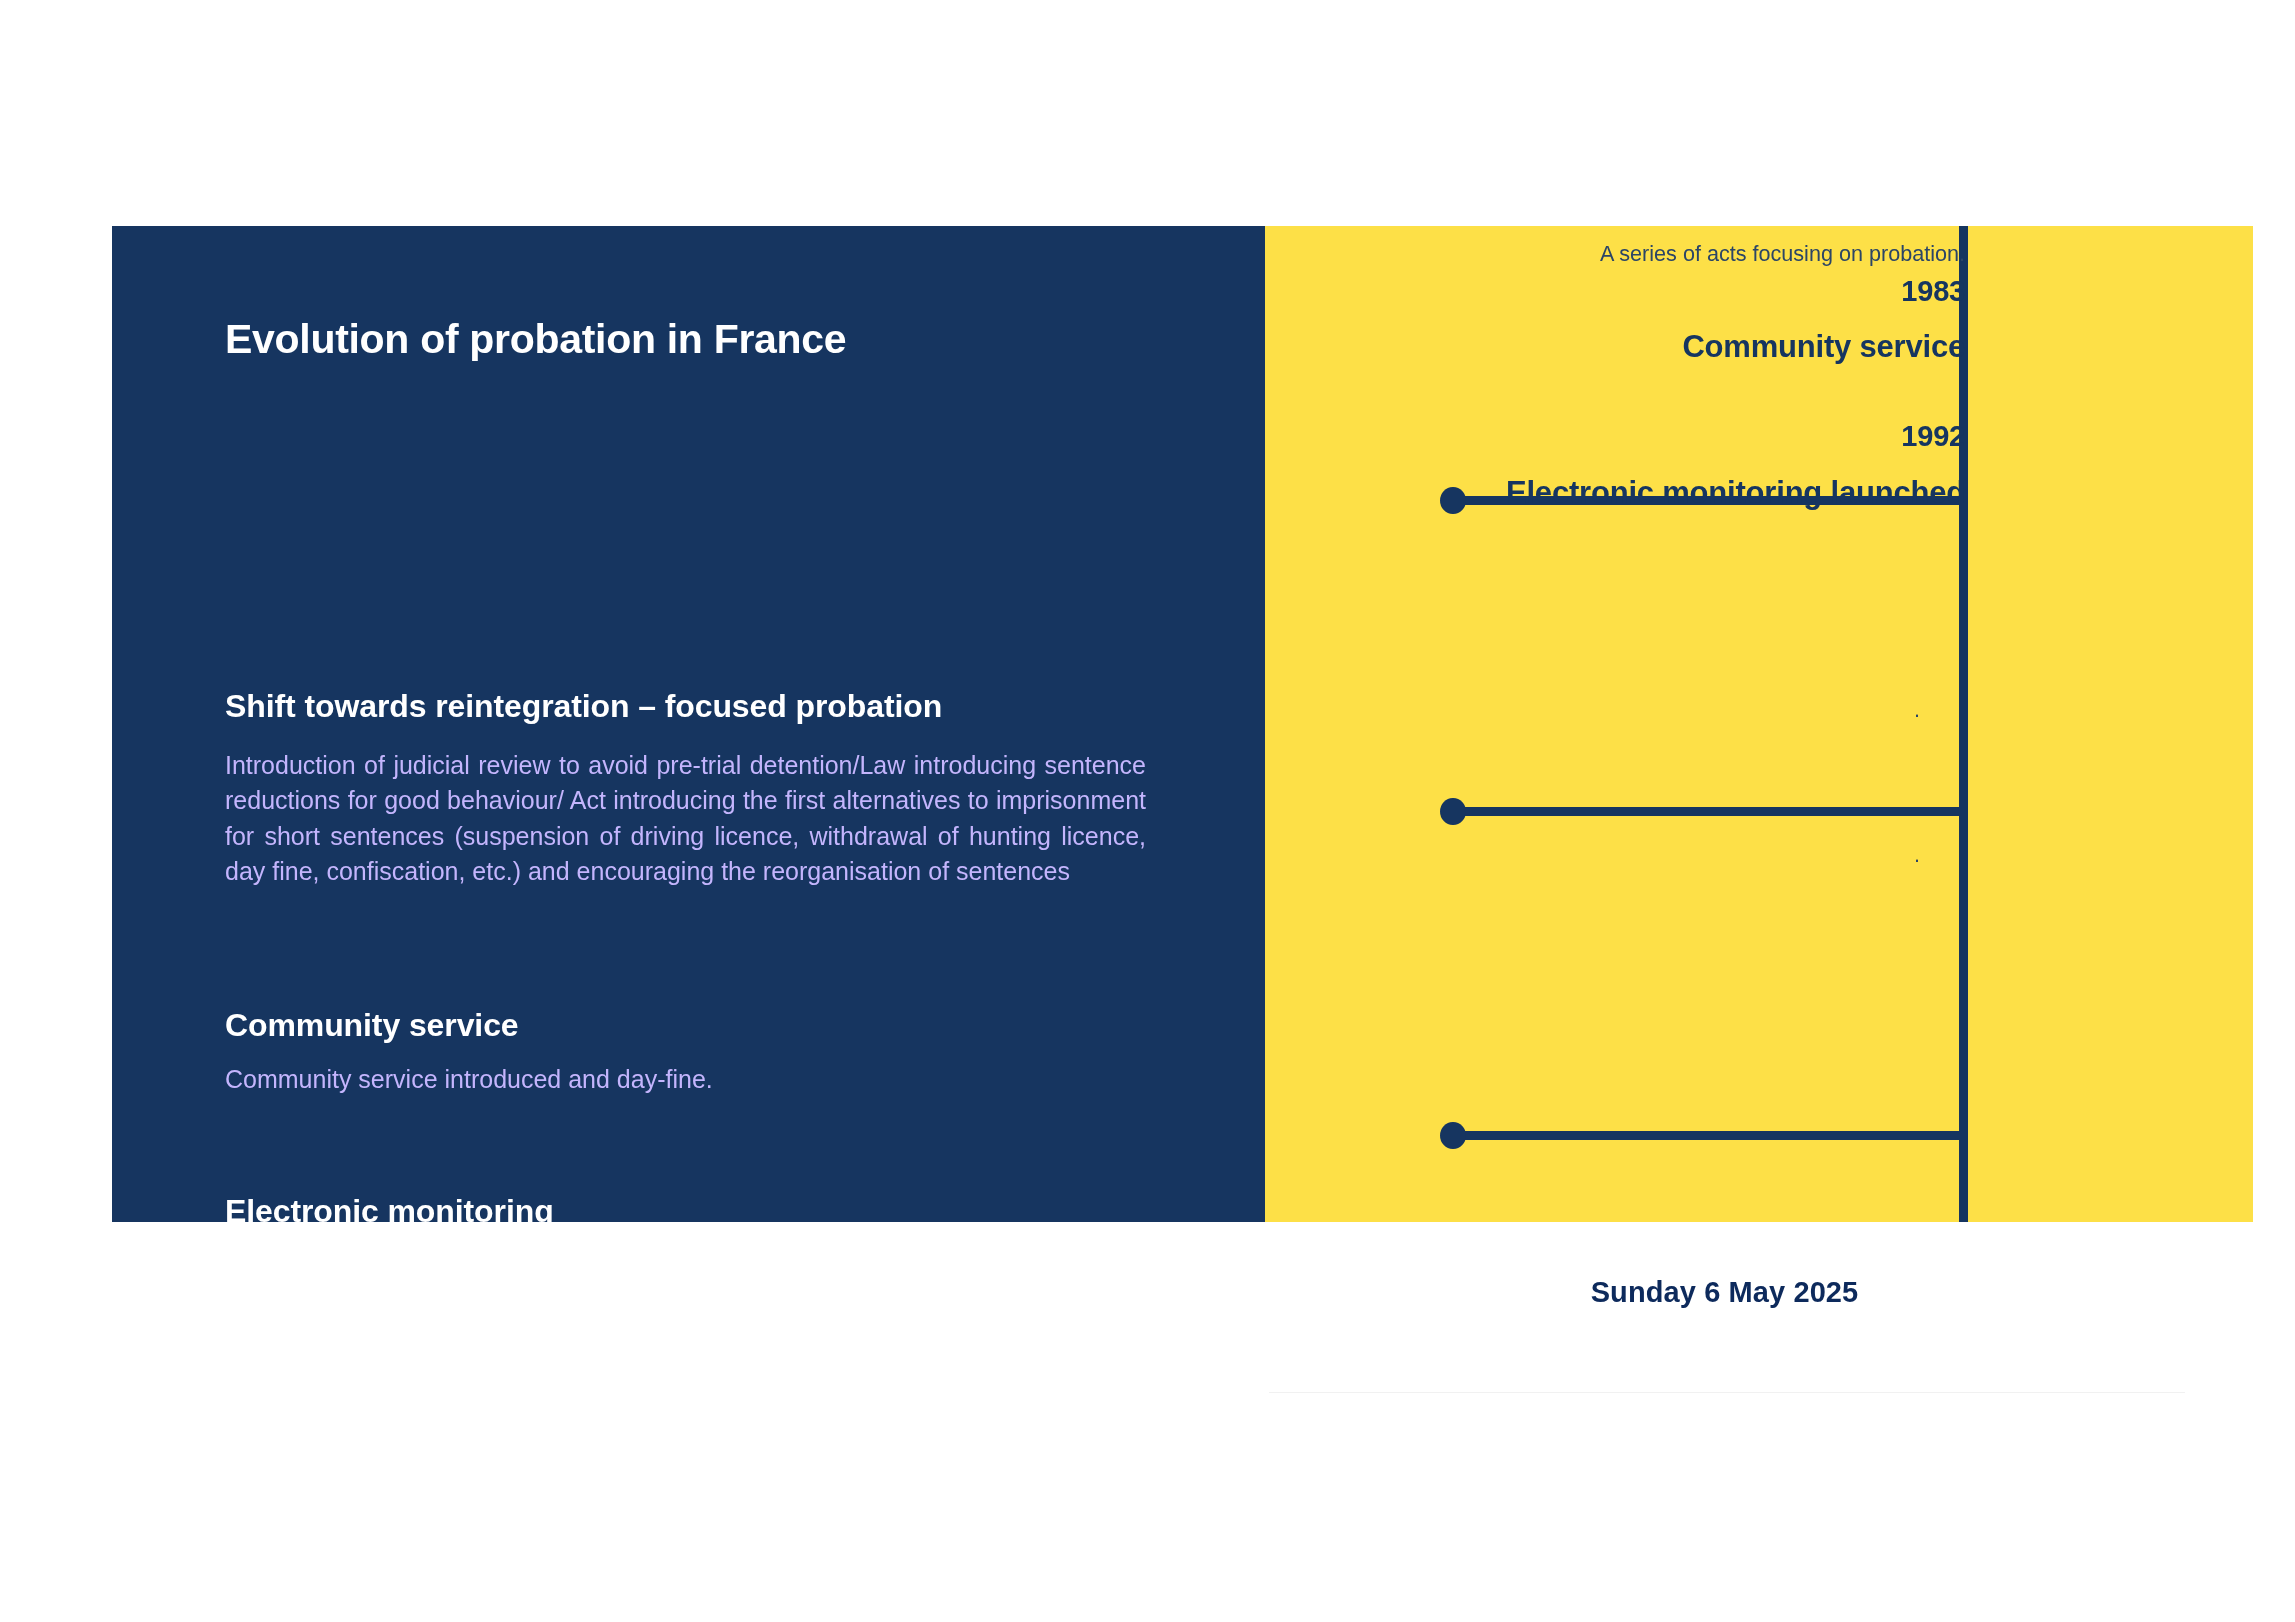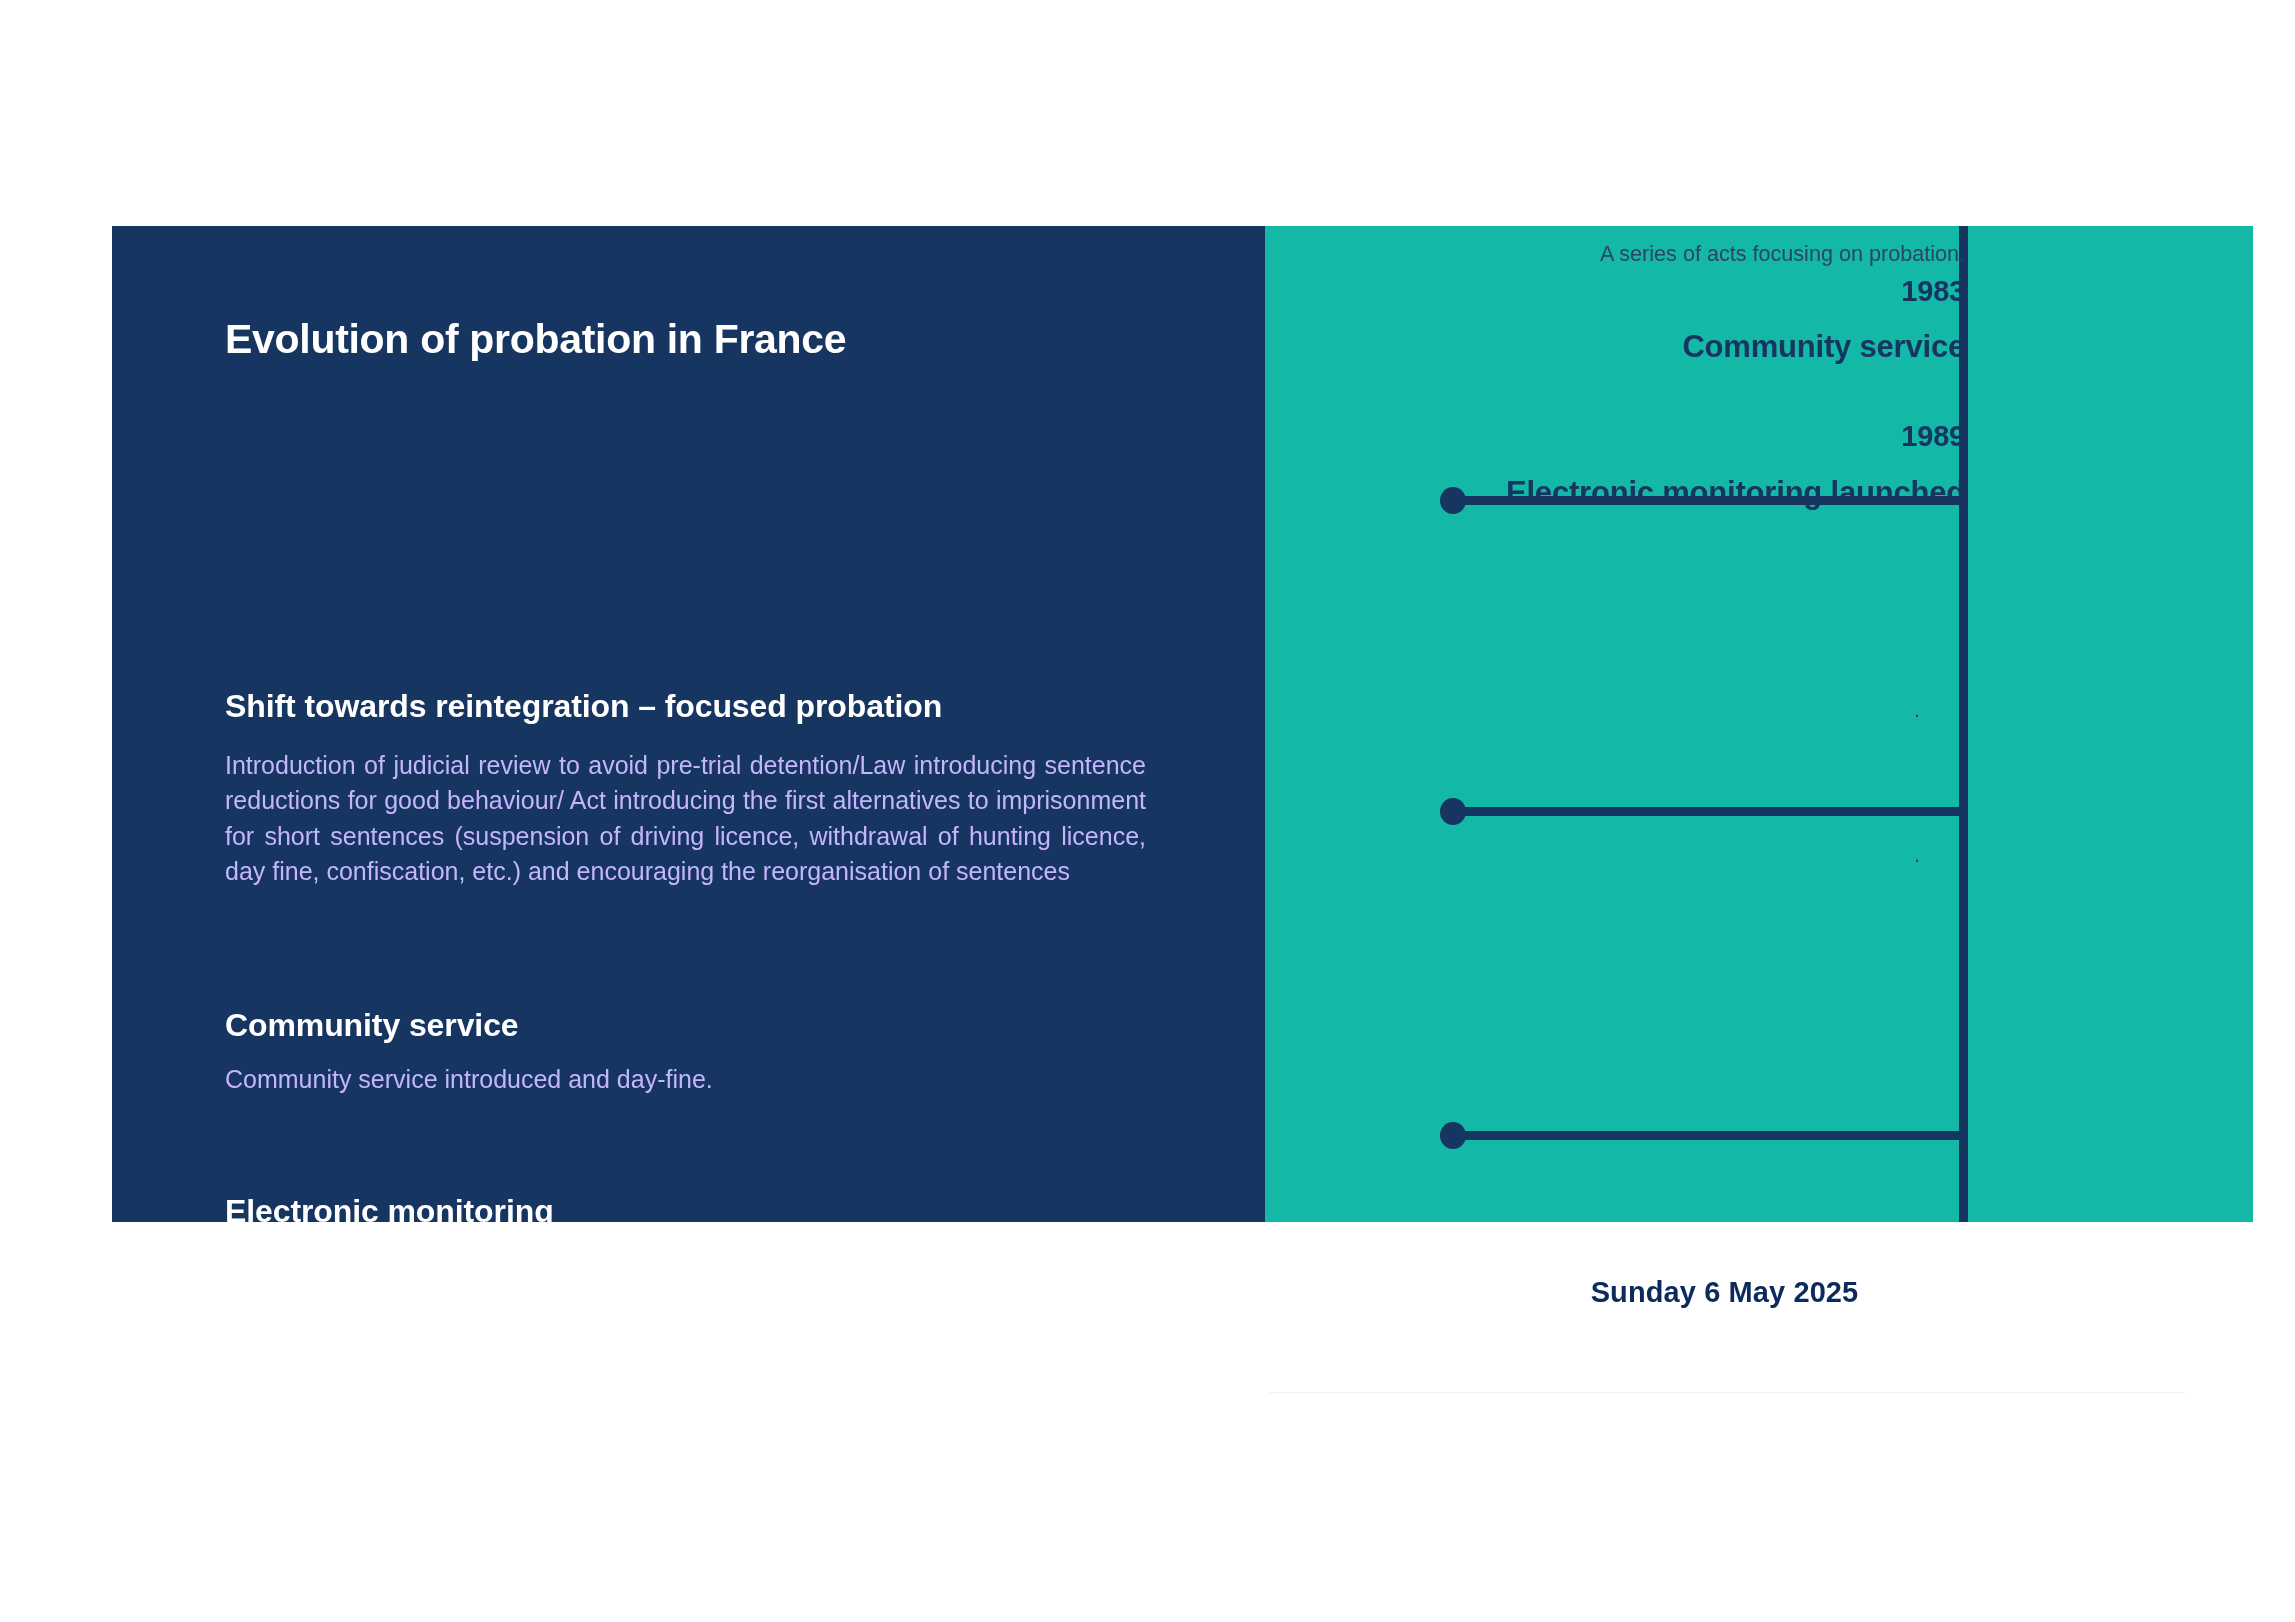--- a/index.html
+++ b/index.html
@@ -86,21 +86,21 @@
   #body-2 { top: 836px; }
   #head-3 { top: 968px; }
 
   
   #right-panel {
     position: absolute;
     left: 1265px;
     top: 226px;
     width: 988px;
     height: 996px;
-    background: #14b8a6;
+    background: #fde047;
     overflow: hidden;
   }
 
   
   #spine {
     position: absolute;
     left: 694px;   
     top: 0;
     width: 8.5px;
     height: 996px;
@@ -237,21 +237,21 @@
       <div class="tl-year" style="top:49px;">1983</div>
       <div class="tl-title" style="top:103px;">Community service</div>
       <div class="tl-dot-mini" style="top:473px;">.</div>
       <div class="tl-connector" style="left:175px; top:581px; width:523px;">
         <div class="bar" style="width:512px;"></div>
         <div class="dot"></div>
       </div>
     </div>
 
     <div class="tl-row">
-      <div class="tl-year" style="top:194px;">1989</div>
+      <div class="tl-year" style="top:194px;">1992</div>
       <div class="tl-title" style="top:249px;">Electronic monitoring launched</div>
       <div class="tl-dot-mini" style="top:618px;">.</div>
       <div class="tl-connector" style="left:175px; top:905px; width:523px;">
         <div class="bar" style="width:512px;"></div>
         <div class="dot"></div>
       </div>
     </div>
 
   </div>
 

